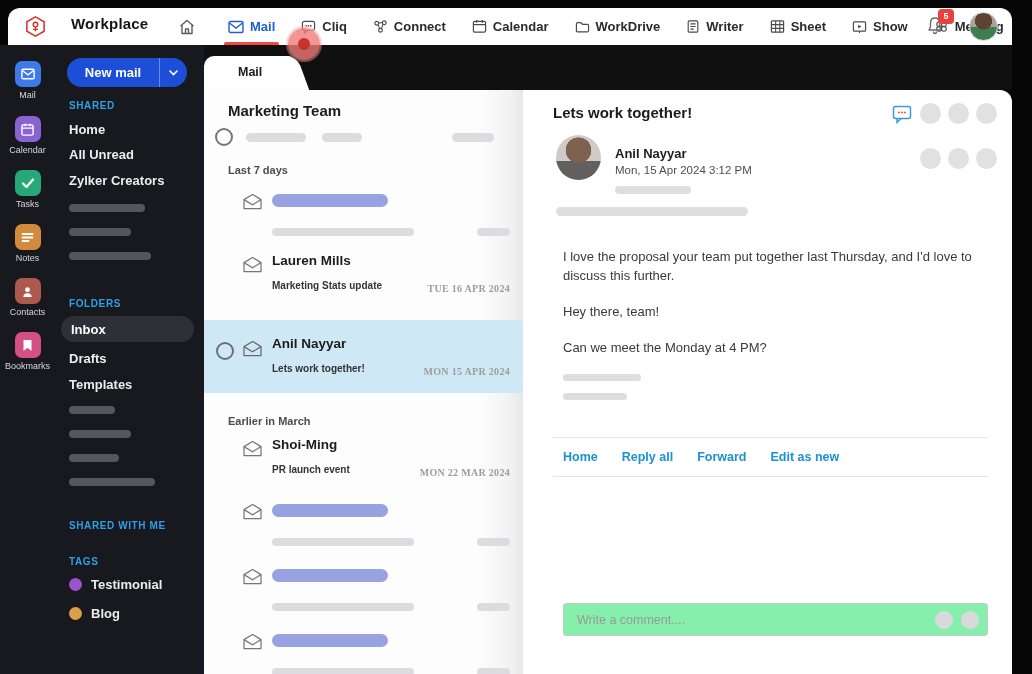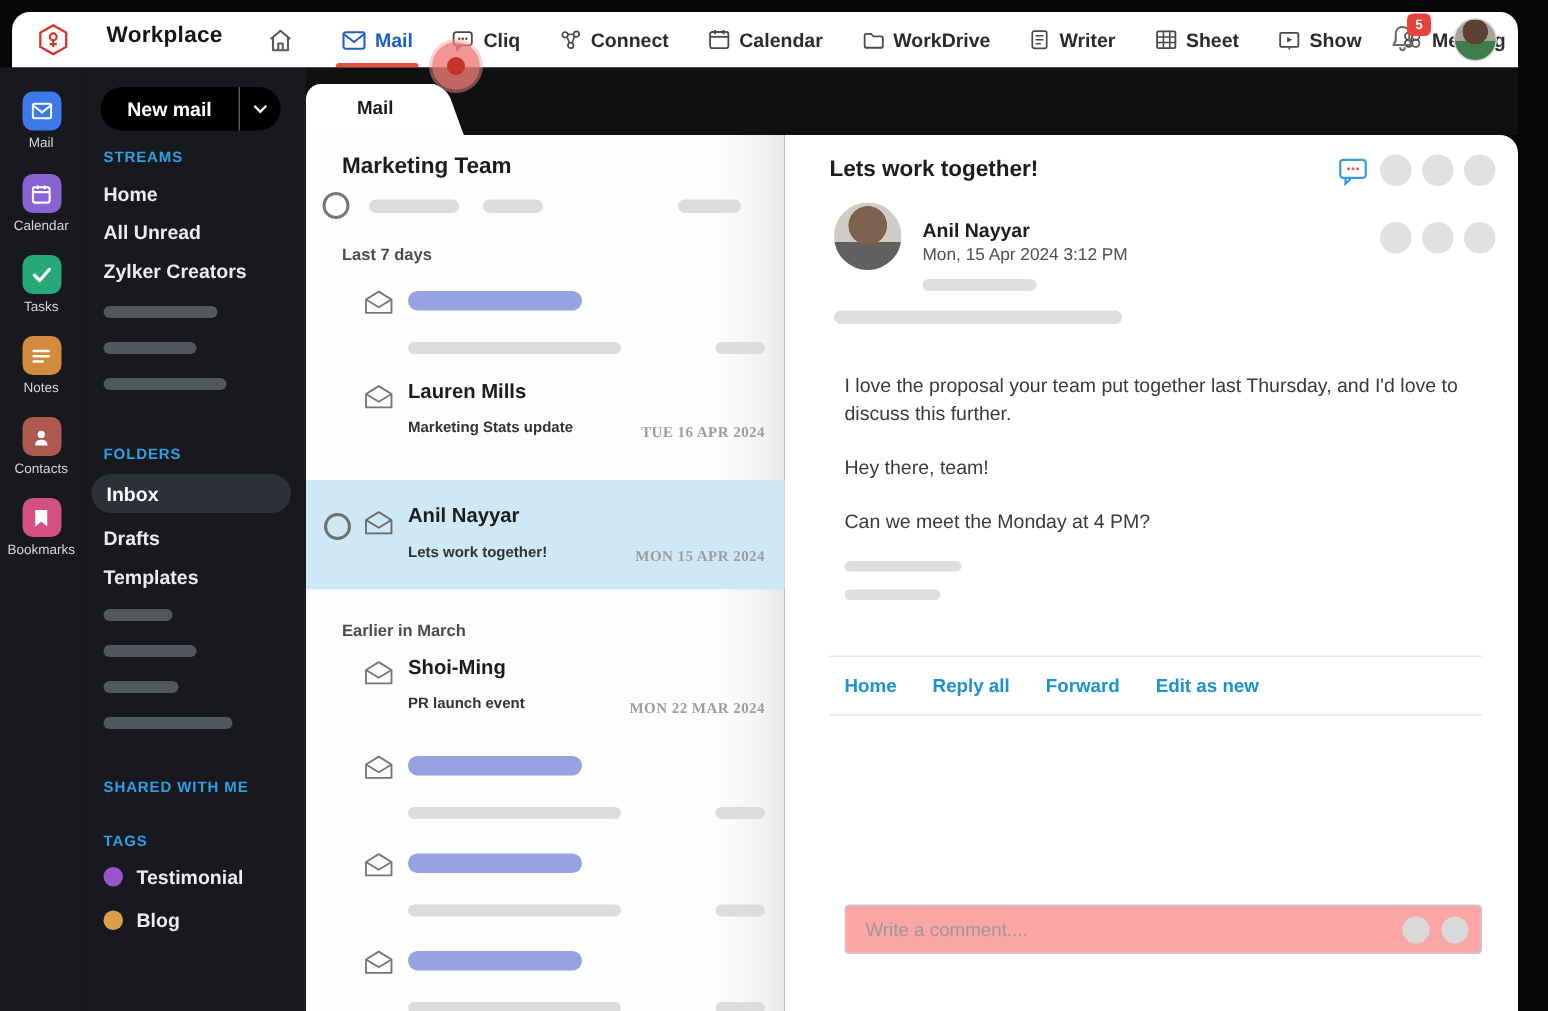--- a/index.html
+++ b/index.html
@@ -36,21 +36,21 @@
             border-radius:50%; background:#c5342b; }
 
   
   .rail { position:absolute; left:0; top:45px; width:55px; height:629px; background:#17191e; }
   .rail-item { position:absolute; left:0; width:55px; display:flex; flex-direction:column; align-items:center; gap:3px; cursor:pointer; }
   .rail-ico { width:26px; height:26px; border-radius:7px; display:flex; align-items:center; justify-content:center; color:#fff; }
   .rail-label { font-size:9px; color:#d5d6d8; }
 
   
   .sidebar { position:absolute; left:55px; top:45px; width:149px; height:629px; background:#17191e; }
-  .newmail-btn { position:absolute; left:12px; top:13px; width:120px; height:29px; background:#000000;
+  .newmail-btn { position:absolute; left:12px; top:13px; width:120px; height:29px; background:#1d4ed8;
             border-radius:15px; display:flex; align-items:center; cursor:pointer; }
   .newmail-label { flex:1; text-align:center; color:#fff; font-size:13px; font-weight:bold; }
   .newmail-split { width:28px; height:100%; border-left:1px solid rgba(255,255,255,.35); display:flex;
             align-items:center; justify-content:center; color:#fff; font-size:9px; }
   .side-sec { position:absolute; left:14px; font-size:10px; font-weight:bold; color:#2f9fe5; letter-spacing:.6px; }
   .side-item { position:absolute; left:14px; font-size:13px; font-weight:bold; color:#ececec; cursor:pointer; white-space:nowrap; }
   .side-pill { position:absolute; left:6px; width:133px; height:26px; background:#2d3037; border-radius:13px;
             display:flex; align-items:center; padding-left:10px; cursor:pointer; }
   .side-pill span { font-size:13px; font-weight:bold; color:#fff; }
   .dbar { position:absolute; height:8px; border-radius:4px; background:#53565c; }
@@ -89,21 +89,21 @@
             background: radial-gradient(circle at 50% 34%, #7d6250 0 34%, rgba(0,0,0,0) 35%),
                         linear-gradient(180deg, #cfccc8 0 58%, #62605e 58%); }
   .rp-sender { position:absolute; left:92px; top:56px; font-size:13px; font-weight:bold; color:#1c1c1c; }
   .rp-date { position:absolute; left:92px; top:74px; font-size:11.5px; color:#4e4e4e; }
   .rp-body { position:absolute; left:40px; top:158px; right:34px; font-size:13px; color:#3a3a3a; line-height:1.45; }
   .rp-body p { margin-bottom:17px; }
   .divider { position:absolute; left:30px; right:24px; height:1px; background:#e6e6e6; }
   .actions { position:absolute; left:40px; top:360px; display:flex; gap:24px; }
   .action-link { font-size:12.5px; font-weight:bold; color:#1b92d3; cursor:pointer; white-space:nowrap; }
   .comment-box { position:absolute; left:40px; top:513px; width:425px; height:33px; border:1px solid #c9c9c9;
-            border-radius:3px; background:#fca5a5; display:flex; align-items:center; }
+            border-radius:3px; background:#86efac; display:flex; align-items:center; }
   .comment-input { flex:1; border:none; outline:none; font-size:12.5px; color:#444; padding:0 13px;
             font-family:"Liberation Sans", sans-serif; background:transparent; }
   .comment-input::placeholder { color:#9a9a9a; }
   .cb-circle { width:18px; height:18px; border-radius:50%; background:#d9d9dc; margin-right:8px; }
 </style>
 </head>
 <body>
 
 <div class="stage">
 
@@ -265,21 +265,21 @@
   <div class="sidebar">
     <div class="newmail-btn">
       <span class="newmail-label">New mail</span>
       <span class="newmail-split">
         <svg width="9" height="6" viewBox="0 0 9 6">
             <path d="M1 1 L4.5 4.5 L8 1" fill="none" stroke="#fff" stroke-width="1.6" stroke-linecap="round"></path>
           </svg>
       </span>
     </div>
 
-    <div class="side-sec" style="top:55px">STREAMS</div>
+    <div class="side-sec" style="top:55px">SHARED</div>
     <div class="side-item" style="top:77px">Home</div>
     <div class="side-item" style="top:102px">All Unread</div>
     <div class="side-item" style="top:128px">Zylker Creators</div>
     <div class="dbar" style="left:14px; top:159px; width:76px"></div>
     <div class="dbar" style="left:14px; top:183px; width:62px"></div>
     <div class="dbar" style="left:14px; top:207px; width:82px"></div>
 
     <div class="side-sec" style="top:253px">FOLDERS</div>
     <div class="side-pill" style="top:271px">
       <span>Inbox</span>

